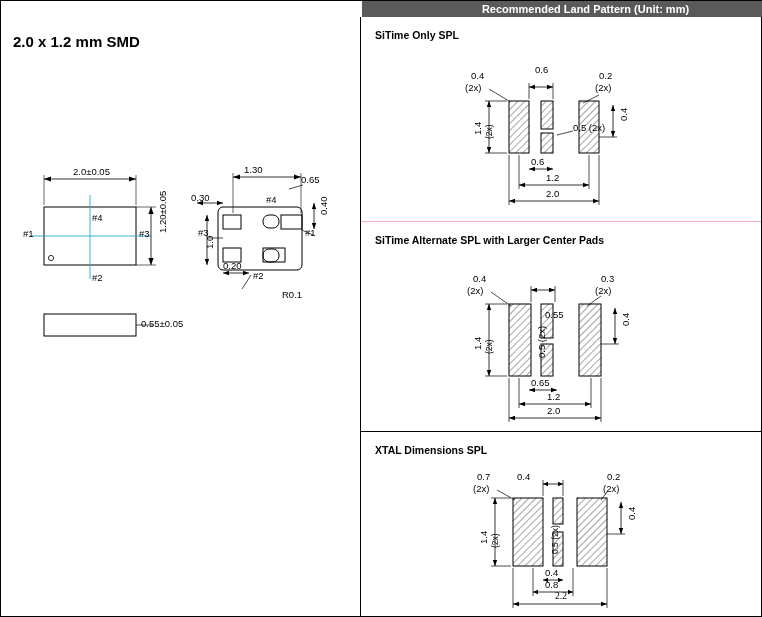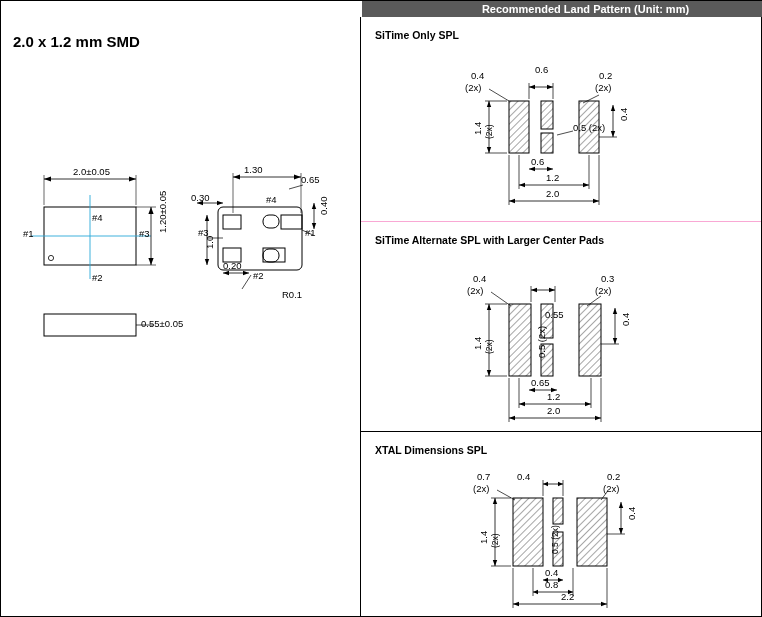--- a/index.html
+++ b/index.html
@@ -380,17 +380,17 @@
       <div class="lbl" style="left:112px;top:52px;">(2x)</div>
       <div class="lbl" style="left:156px;top:40px;">0.4</div>
       <div class="lbl" style="left:246px;top:40px;">0.2</div>
       <div class="lbl" style="left:242px;top:52px;">(2x)</div>
       <div class="lbl rot90" style="left:118px;top:112px;">1.4</div>
       <div class="lbl rot90 small" style="left:130px;top:116px;">(2x)</div>
       <div class="lbl rot90 small" style="left:190px;top:122px;">0.5 (2x)</div>
       <div class="lbl rot90" style="left:266px;top:88px;">0.4</div>
       <div class="lbl" style="left:184px;top:136px;">0.4</div>
       <div class="lbl" style="left:184px;top:148px;">0.8</div>
-      <div class="lbl" style="left:200px;top:160px;">2.2</div>
+      <div class="lbl" style="left:194px;top:160px;font-family:Liberation Serif, serif;">2.2</div>
     </div>
 
   </div>
 </div>
 
 </body></html>

